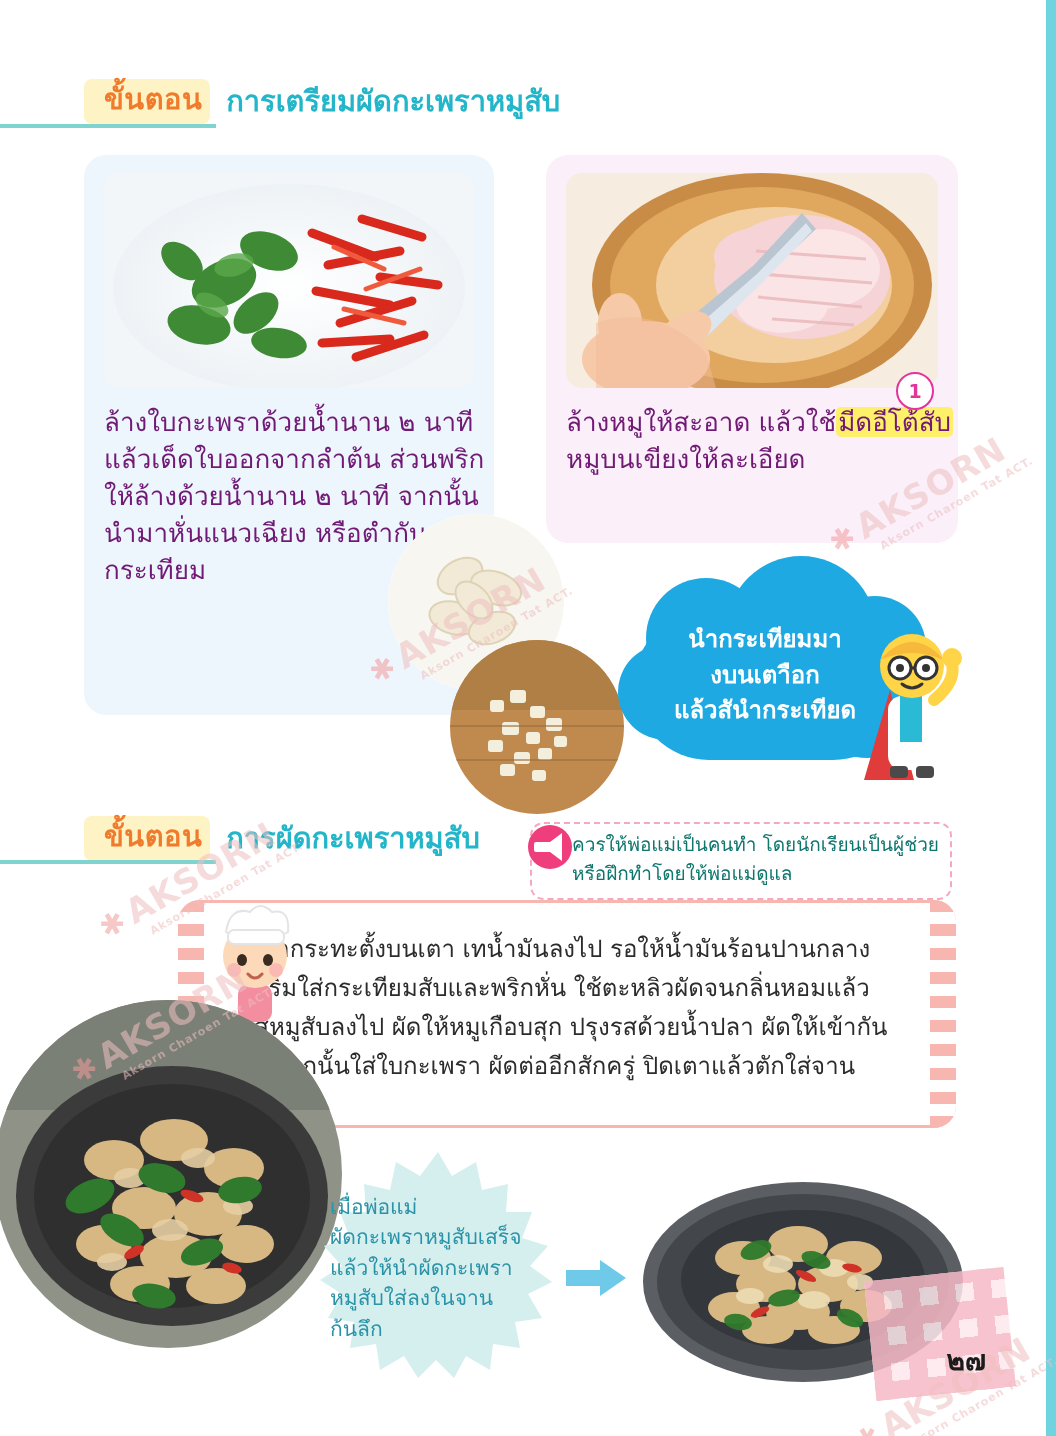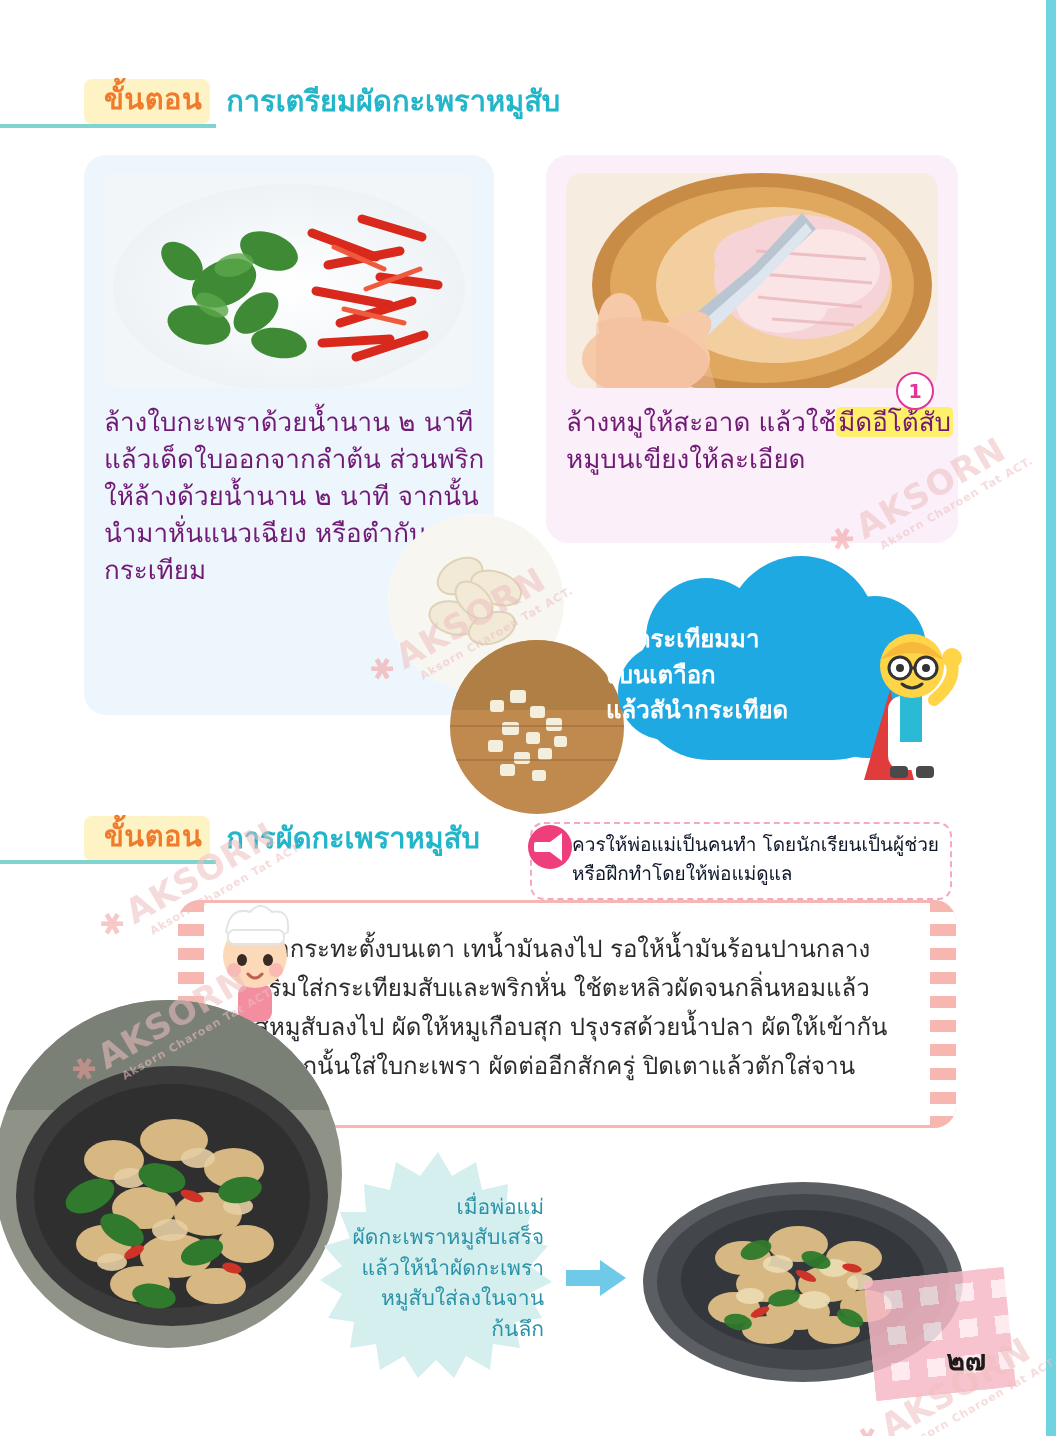--- a/index.html
+++ b/index.html
@@ -78,35 +78,35 @@
   }
   .cloud i{position:absolute;background:#1ea9e3;border-radius:50%;}
   .cloud .c1{left:28px;top:62px;width:274px;height:150px;border-radius:80px;}
   .cloud .c2{left:40px;top:30px;width:120px;height:120px;}
   .cloud .c3{left:120px;top:8px;width:150px;height:150px;}
   .cloud .c4{left:218px;top:48px;width:102px;height:102px;}
   .cloud .c5{left:12px;top:96px;width:96px;height:96px;}
   .cloud .c6{left:206px;top:112px;width:110px;height:98px;}
   .cloud-text{
     position:absolute;left:0;top:74px;width:318px;
-    text-align:left;color:#ffffff;font-size:24px;line-height:1.48;
+    text-align:center;color:#ffffff;font-size:24px;line-height:1.48;
     font-weight:bold;z-index:3;
   }
 
   
   .scientist{position:absolute;left:860px;top:630px;width:108px;height:152px;}
 
   
   .warn-box{
     position:absolute;left:530px;top:822px;width:418px;height:74px;
     border:2px dashed #f4a9c0;border-radius:14px;background:#fff;
   }
   .warn-text{
     position:absolute;left:572px;top:830px;width:372px;
-    color:#0f172a;font-size:19px;line-height:1.5;
+    color:#0f766e;font-size:19px;line-height:1.5;
   }
   .megaphone{
     position:absolute;left:524px;top:824px;width:52px;height:46px;
   }
 
   
   .cook-box{
     position:absolute;left:178px;top:900px;width:772px;height:222px;
     border:3px solid #f7b7b0;border-radius:22px;background:#ffffff;
   }
@@ -127,21 +127,21 @@
 
   
   .chef{position:absolute;left:208px;top:898px;width:94px;height:124px;}
 
   
   .food-big{position:absolute;left:-6px;top:1000px;width:348px;height:348px;border-radius:50%;overflow:hidden;}
 
   
   .burst{position:absolute;left:318px;top:1150px;width:240px;height:230px;}
   .burst-text{
-    position:absolute;left:330px;top:1192px;width:214px;text-align:right;
+    position:absolute;left:330px;top:1192px;width:214px;text-align:left;
     color:#2a93a8;font-size:21px;line-height:1.45;z-index:3;
   }
 
   
   .arrow{position:absolute;left:566px;top:1258px;width:60px;height:40px;}
 
   
   .plate{position:absolute;left:638px;top:1172px;width:330px;height:218px;}
 
   

